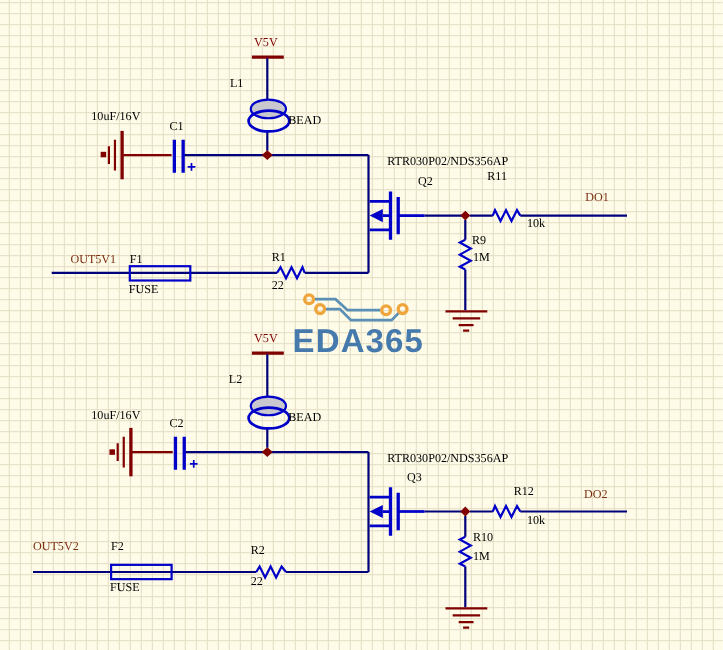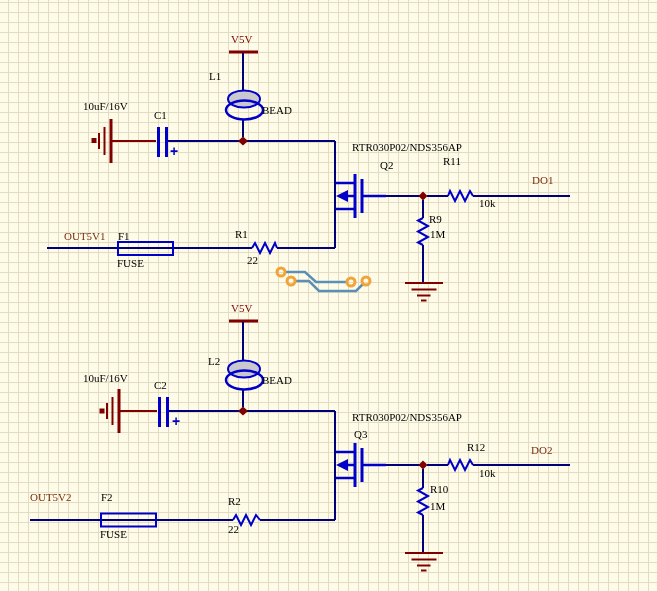--- a/index.html
+++ b/index.html
@@ -147,43 +147,44 @@
 
   <div class="lbl pwrlbl" style="left:231px;top:34px">V5V</div>
   <div class="lbl" style="left:209px;top:71px">L1</div>
   <div class="lbl" style="left:262px;top:105px">BEAD</div>
   <div class="lbl" style="left:83px;top:101px">10uF/16V</div>
   <div class="lbl" style="left:154px;top:110px">C1</div>
   <div class="plus" style="left:170px;top:144px">+</div>
   <div class="lbl net" style="left:64px;top:231px">OUT5V1</div>
   <div class="lbl" style="left:118px;top:231px">F1</div>
   <div class="lbl" style="left:117px;top:258px">FUSE</div>
-  <div class="lbl" style="left:235px;top:229px">R1</div>
+  <div class="lbl" style="left:247px;top:229px">R1</div>
   <div class="lbl" style="left:247px;top:255px">22</div>
   <div class="lbl" style="left:352px;top:142px">RTR030P02/NDS356AP</div>
   <div class="lbl" style="left:380px;top:160px">Q2</div>
   <div class="lbl" style="left:443px;top:156px">R11</div>
   <div class="lbl" style="left:479px;top:198px">10k</div>
   <div class="lbl net" style="left:532px;top:175px">DO1</div>
   <div class="lbl" style="left:429px;top:214px">R9</div>
   <div class="lbl" style="left:430px;top:229px">1M</div>
 
+  <div class="wm-text" style="left:266px;top:296px">EDA365</div>
 
   <div class="lbl pwrlbl" style="left:231px;top:303px">V5V</div>
-  <div class="lbl" style="left:208px;top:356px">L2</div>
+  <div class="lbl" style="left:208px;top:340px">L2</div>
   <div class="lbl" style="left:262px;top:375px">BEAD</div>
   <div class="lbl" style="left:83px;top:373px">10uF/16V</div>
   <div class="lbl" style="left:154px;top:380px">C2</div>
   <div class="plus" style="left:172px;top:414px">+</div>
   <div class="lbl net" style="left:30px;top:492px">OUT5V2</div>
   <div class="lbl" style="left:101px;top:492px">F2</div>
   <div class="lbl" style="left:100px;top:529px">FUSE</div>
   <div class="lbl" style="left:228px;top:496px">R2</div>
   <div class="lbl" style="left:228px;top:524px">22</div>
   <div class="lbl" style="left:352px;top:412px">RTR030P02/NDS356AP</div>
-  <div class="lbl" style="left:354px;top:429px">Q3</div>
+  <div class="lbl" style="left:370px;top:429px">Q3</div>
   <div class="lbl" style="left:467px;top:442px">R12</div>
   <div class="lbl" style="left:479px;top:468px">10k</div>
   <div class="lbl net" style="left:531px;top:445px">DO2</div>
   <div class="lbl" style="left:430px;top:484px">R10</div>
   <div class="lbl" style="left:430px;top:501px">1M</div>
 
 </div>
 
 </body></html>

